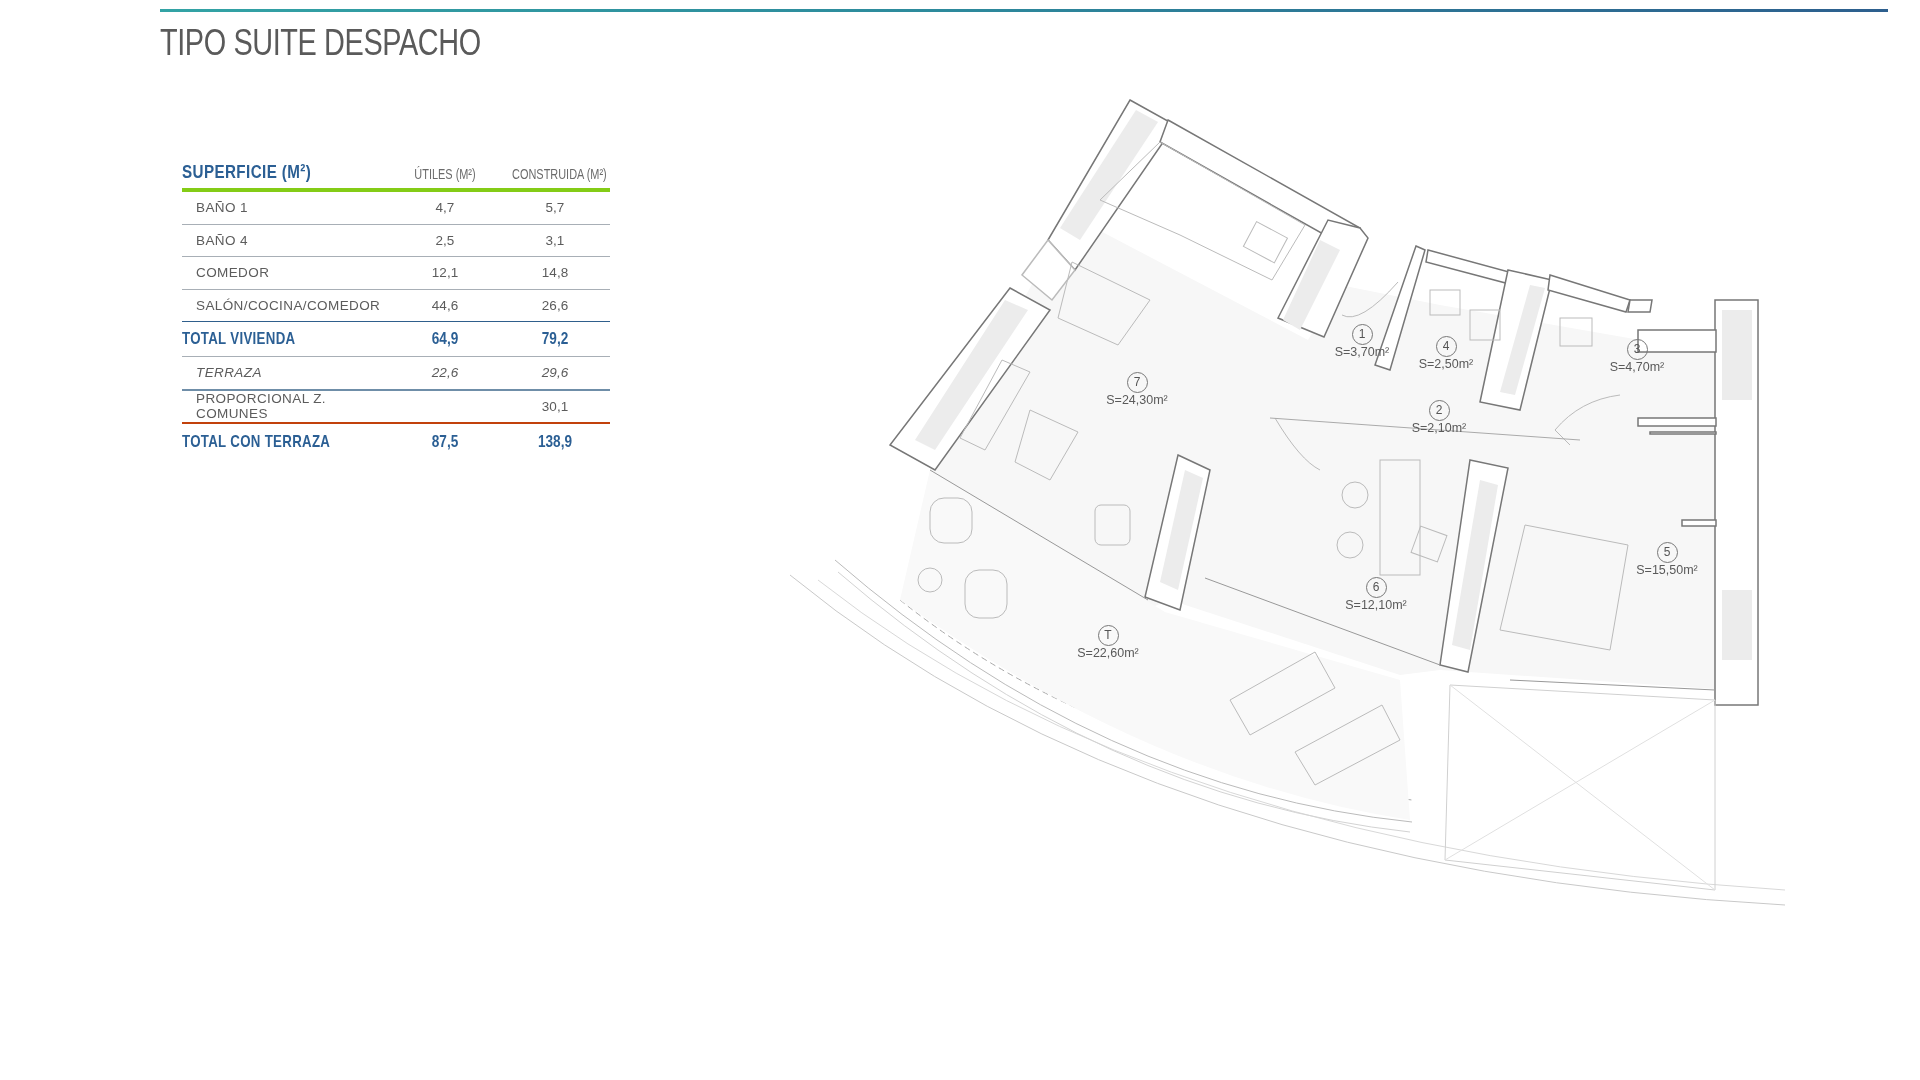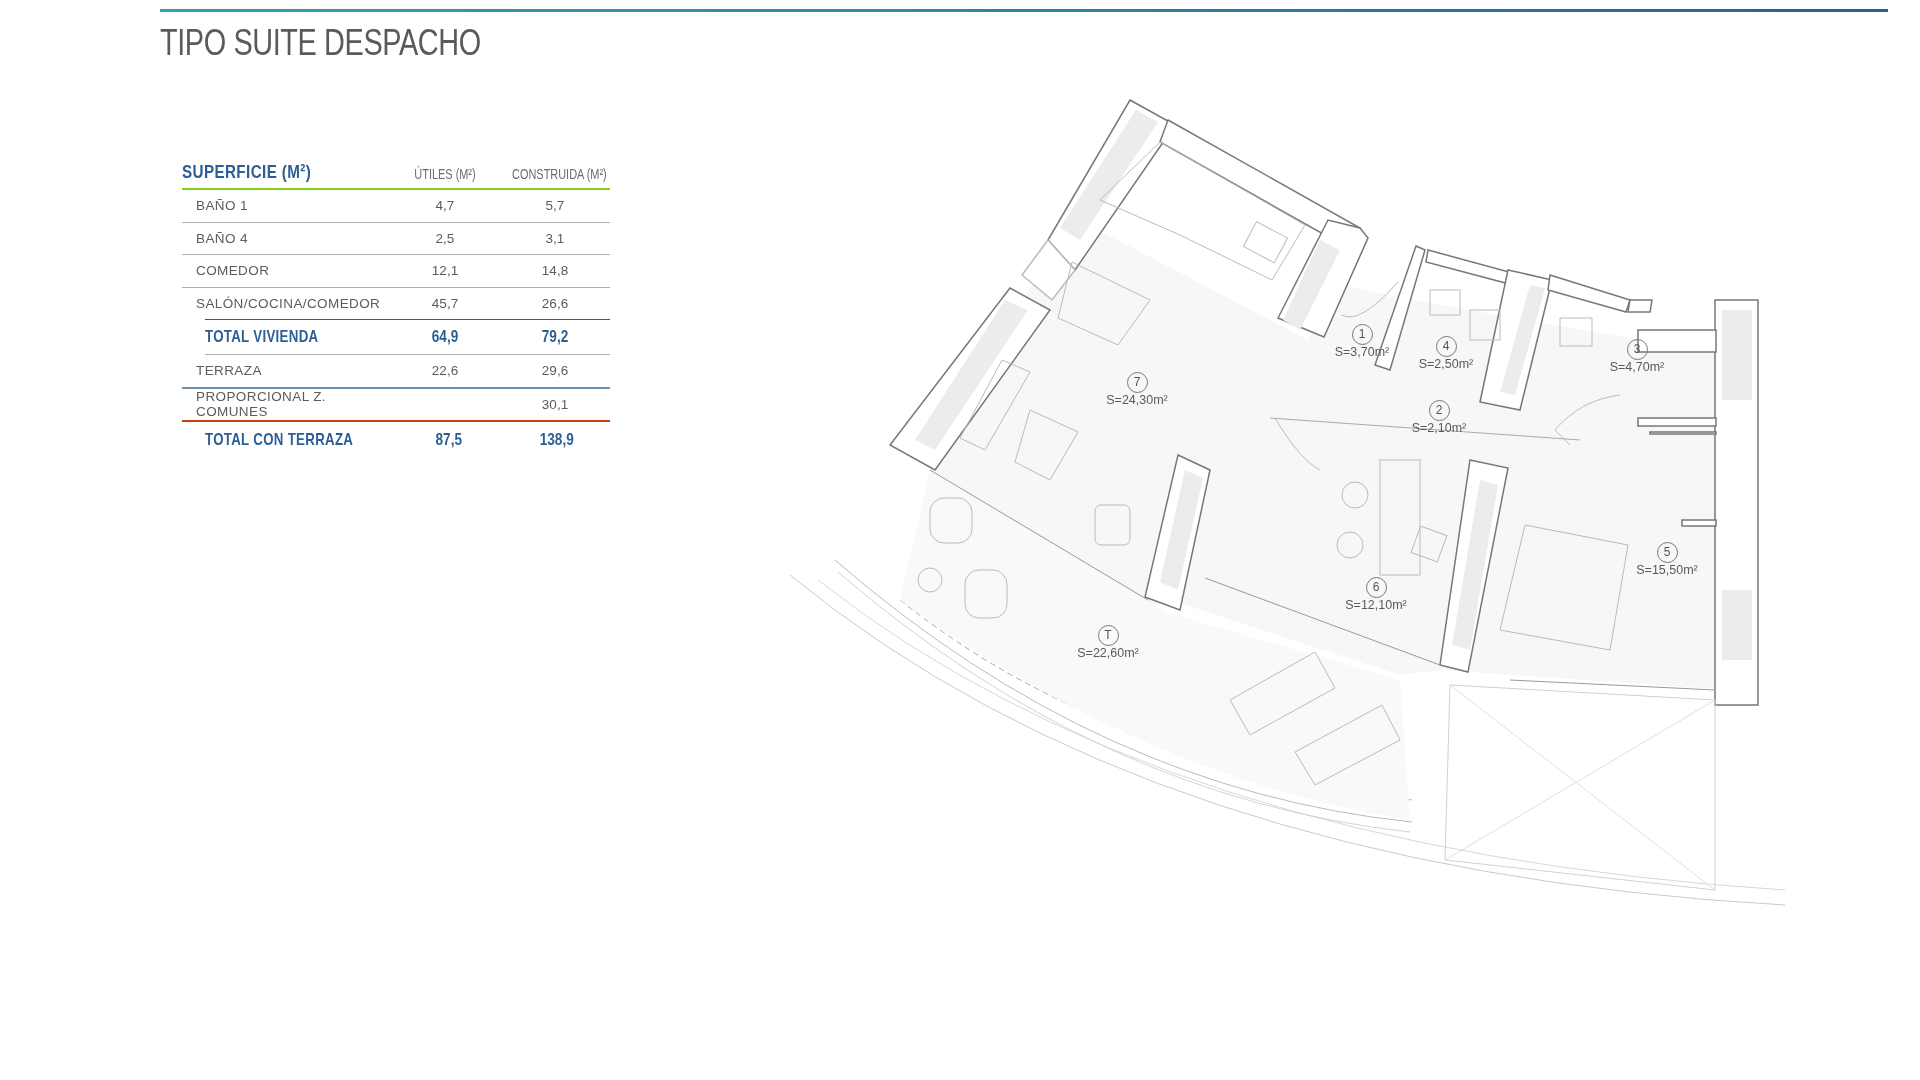--- a/index.html
+++ b/index.html
@@ -1,32 +1,32 @@
 <!DOCTYPE html>
 <html><head>
 <meta charset="utf-8">
 <style>
   html,body{margin:0;padding:0;background:#ffffff;}
   body{width:1920px;height:1080px;position:relative;overflow:hidden;font-family:"Liberation Sans",sans-serif;color:#555;}
   .top-rule{position:absolute;left:160px;top:9px;width:1728px;height:3px;background:linear-gradient(90deg,#33a3a5 0%,#2d8a9c 45%,#2d5f8e 100%);}
   .page-title{position:absolute;left:160px;top:22px;font-family:"Liberation Sans Narrow","Liberation Sans",sans-serif;font-size:37px;font-weight:normal;color:#5a5a5a;letter-spacing:-0.5px;transform:scaleX(0.78);transform-origin:left top;white-space:nowrap;}
   .table{position:absolute;left:182px;top:155px;width:428px;}
-  .thead{display:flex;align-items:flex-end;height:33px;border-bottom:2px solid #84cc16;}
+  .thead{display:flex;align-items:flex-end;height:33px;border-bottom:4px solid #84cc16;}
   .thead .c1{flex:1;font-family:"Liberation Sans",sans-serif;font-weight:bold;color:#2b5f94;font-size:19px;transform:scaleX(0.8);transform-origin:left bottom;letter-spacing:0.5px;padding-bottom:5px;white-space:nowrap;}
   .thead .c2,.thead .c3{font-size:14px;color:#6b6b6b;transform:scaleX(0.78);transform-origin:center bottom;padding-bottom:6px;white-space:nowrap;text-align:center;}
   .thead .c2{width:110px;}
   .thead .c3{width:110px;}
   .row{display:flex;align-items:center;height:31.5px;border-bottom:1px solid #a8afb6;font-size:13.5px;color:#5c5c5c;}
   .row .c1{flex:1;padding-left:14px;letter-spacing:0.4px;}
   .row .c2,.row .c3{width:110px;text-align:center;}
-  .row.total{height:34px;border-bottom:2px solid #2f5f8c;border-top:1px solid #2f5f8c;margin-left:23px;}
+  .row.total{height:34px;border-bottom:2px solid #2f5f8c;border-top:1px solid #2f5f8c;}
   .row.total .c1,.row.total .c2,.row.total .c3{font-weight:bold;color:#2b5f94;font-size:17px;}
   .row.total .c1{padding-left:0;transform:scaleX(0.78);transform-origin:left center;white-space:nowrap;}
   .row.total .c2,.row.total .c3{transform:scaleX(0.8);}
-  .row.under-thick{border-bottom:2px solid #2f5f8c;}
+  .row.under-thick{border-bottom:2px solid #2f5f8c;font-style:italic;}
   .row.last{border-bottom:none;}
   .plan{position:absolute;left:0;top:0;width:1920px;height:1080px;pointer-events:none;}
   .plan svg{position:absolute;left:0;top:0;}
   .room-label{position:absolute;font-size:12.5px;color:#5a5a5a;text-align:center;width:110px;margin-left:-55px;pointer-events:auto;}
   .room-num{display:block;width:19px;height:19px;border:1px solid #777;border-radius:50%;margin:0 auto 0;font-size:12px;line-height:19px;color:#555;}
   .room-area{display:block;white-space:nowrap;}
 </style>
 </head>
 <body>
 
@@ -49,21 +49,21 @@
     <div class="c2">2,5</div>
     <div class="c3">3,1</div>
   </div>
   <div class="row">
     <div class="c1">COMEDOR</div>
     <div class="c2">12,1</div>
     <div class="c3">14,8</div>
   </div>
   <div class="row" style="border-bottom:none">
     <div class="c1">SALÓN/COCINA/COMEDOR</div>
-    <div class="c2">45,7</div>
+    <div class="c2">44,6</div>
     <div class="c3">26,6</div>
   </div>
   <div class="row total" style="border-bottom:1px solid #a8afb6;height:34px">
     <div class="c1">TOTAL VIVIENDA</div>
     <div class="c2">64,9</div>
     <div class="c3">79,2</div>
   </div>
   <div class="row under-thick" style="border-bottom:2px solid #6f8ea8">
     <div class="c1">TERRAZA</div>
     <div class="c2">22,6</div>

